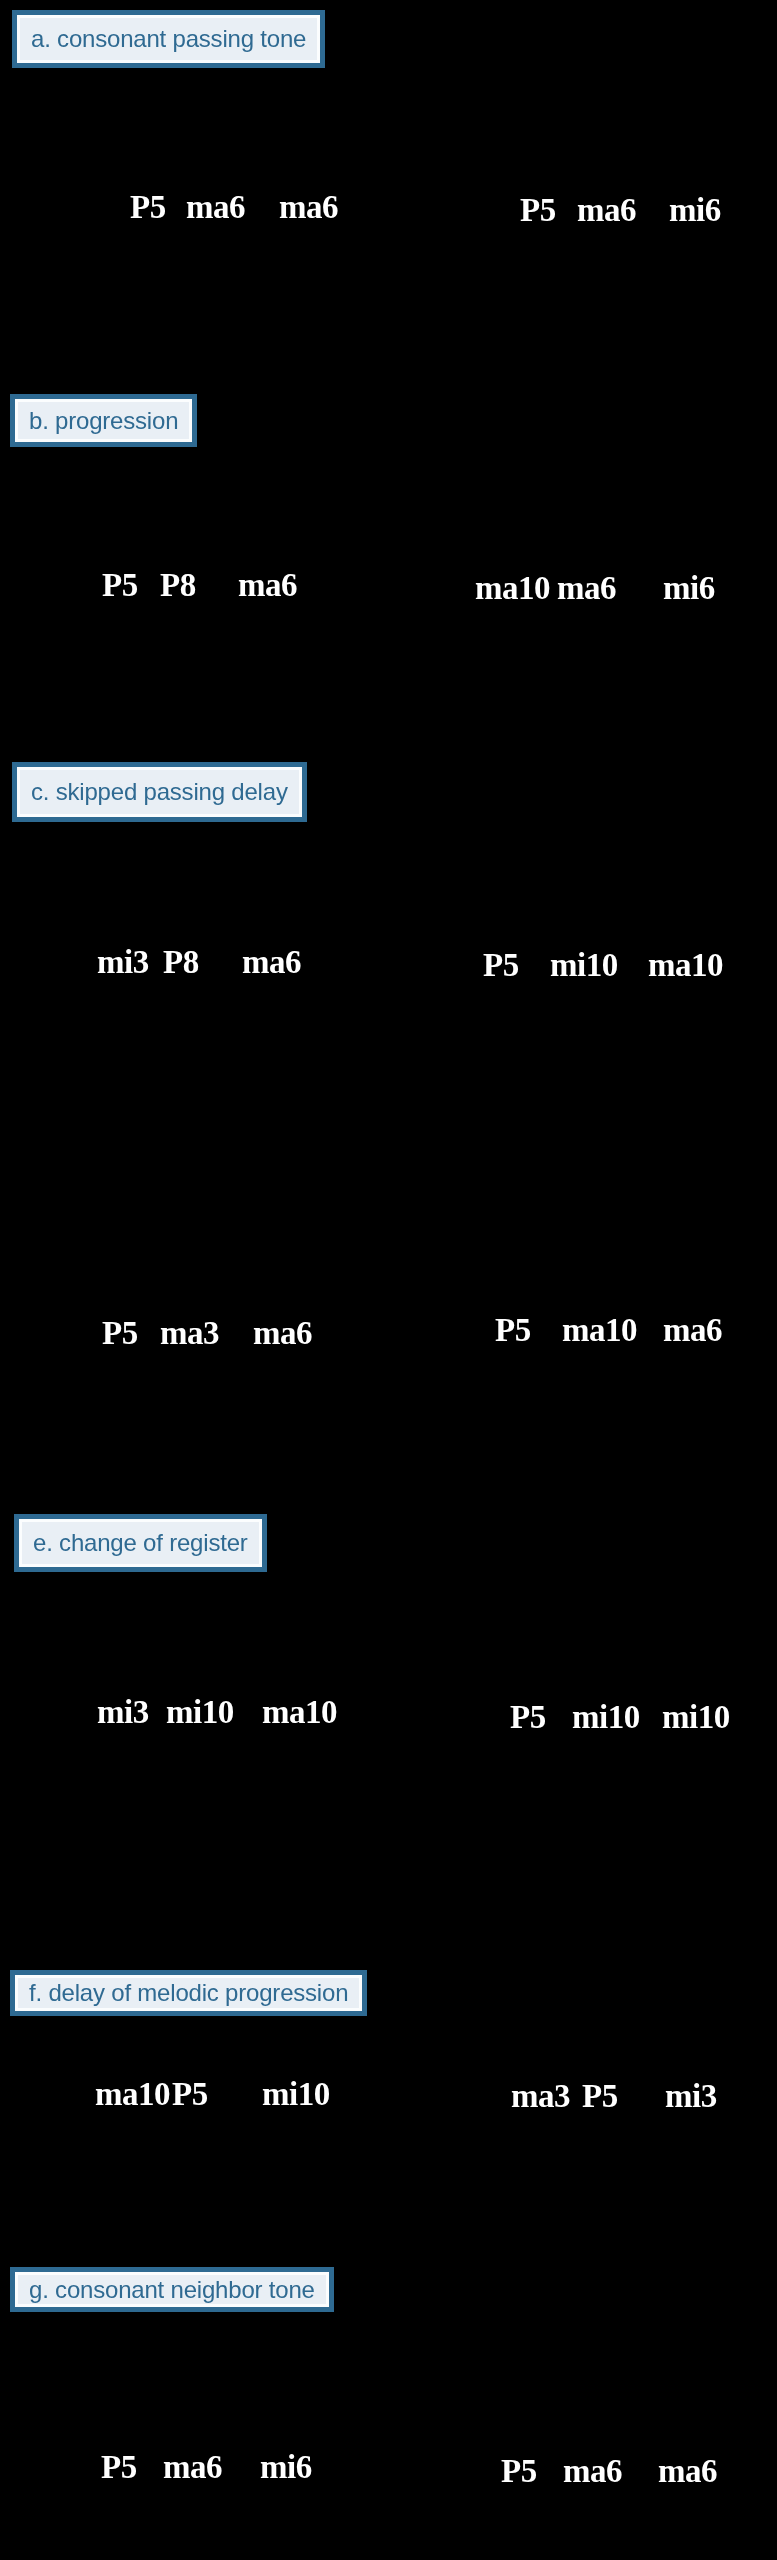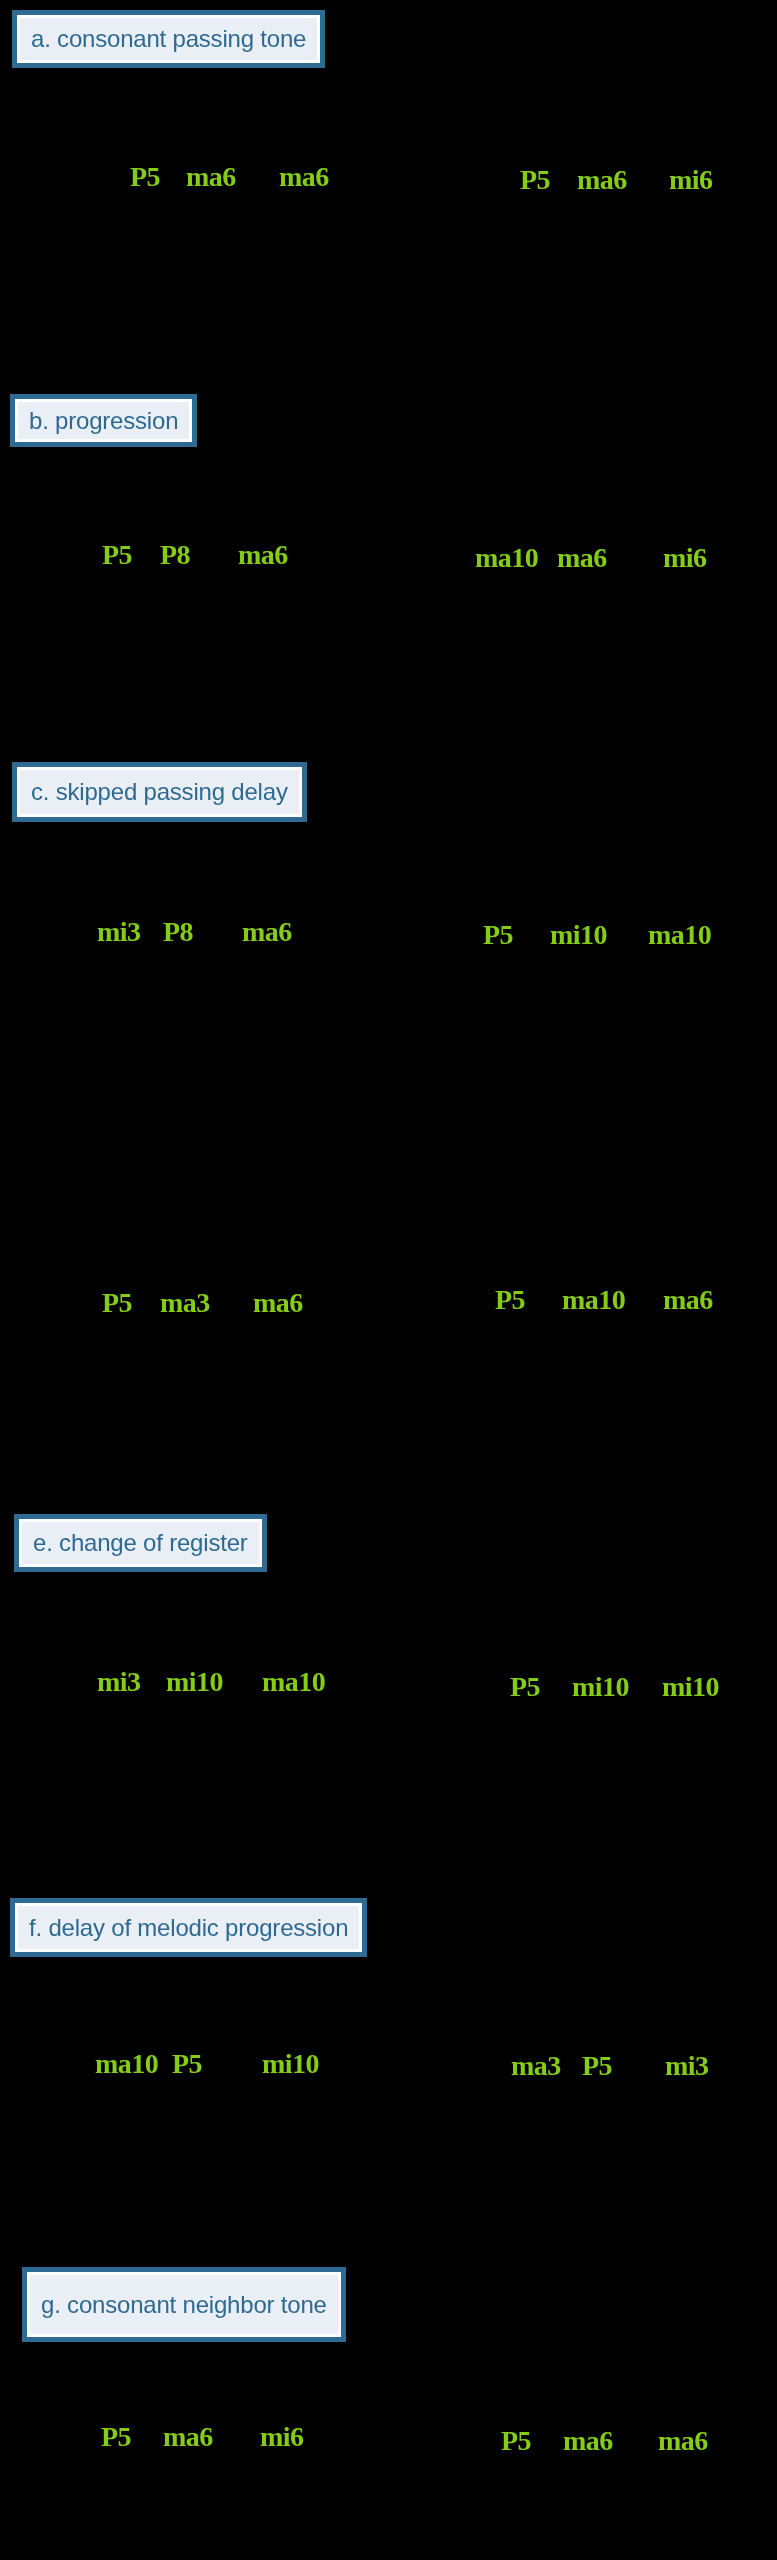--- a/index.html
+++ b/index.html
@@ -33,25 +33,26 @@
     font-size: 24px;
     letter-spacing: -0.2px;
     color: #2f6a92;
     white-space: nowrap;
   }
   
   .iv {
     position: absolute;
     font-family: "Liberation Serif", serif;
     font-weight: 700;
-    font-size: 28px;
+    font-size: 33px;
     line-height: 1;
     letter-spacing: -0.5px;
-    color: #84cc16;
+    color: #ffffff;
     white-space: nowrap;
+    margin-top: 28px;
   }
 </style>
 </head>
 <body>
 
 <div class="canvas">
 
   <div class="section">
     <div class="ibox" style="left:12px;top:10px;height:58px">
       <span>a. consonant passing tone</span>
@@ -103,33 +104,33 @@
     </div>
     <span class="iv" style="left:97px;top:1668px">mi3</span>
     <span class="iv" style="left:166px;top:1668px">mi10</span>
     <span class="iv" style="left:262px;top:1668px">ma10</span>
     <span class="iv" style="left:510px;top:1673px">P5</span>
     <span class="iv" style="left:572px;top:1673px">mi10</span>
     <span class="iv" style="left:662px;top:1673px">mi10</span>
   </div>
 
   <div class="section">
-    <div class="ibox" style="left:10px;top:1898px;height:59px">
+    <div class="ibox" style="left:10px;top:1970px;height:46px">
       <span>f. delay of melodic progression</span>
     </div>
     <span class="iv" style="left:95px;top:2050px">ma10</span>
     <span class="iv" style="left:172px;top:2050px">P5</span>
     <span class="iv" style="left:262px;top:2050px">mi10</span>
     <span class="iv" style="left:511px;top:2052px">ma3</span>
     <span class="iv" style="left:582px;top:2052px">P5</span>
     <span class="iv" style="left:665px;top:2052px">mi3</span>
   </div>
 
   <div class="section">
-    <div class="ibox" style="left:22px;top:2267px;height:75px">
+    <div class="ibox" style="left:10px;top:2267px;height:45px">
       <span>g. consonant neighbor tone</span>
     </div>
     <span class="iv" style="left:101px;top:2423px">P5</span>
     <span class="iv" style="left:163px;top:2423px">ma6</span>
     <span class="iv" style="left:260px;top:2423px">mi6</span>
     <span class="iv" style="left:501px;top:2427px">P5</span>
     <span class="iv" style="left:563px;top:2427px">ma6</span>
     <span class="iv" style="left:658px;top:2427px">ma6</span>
   </div>
 

